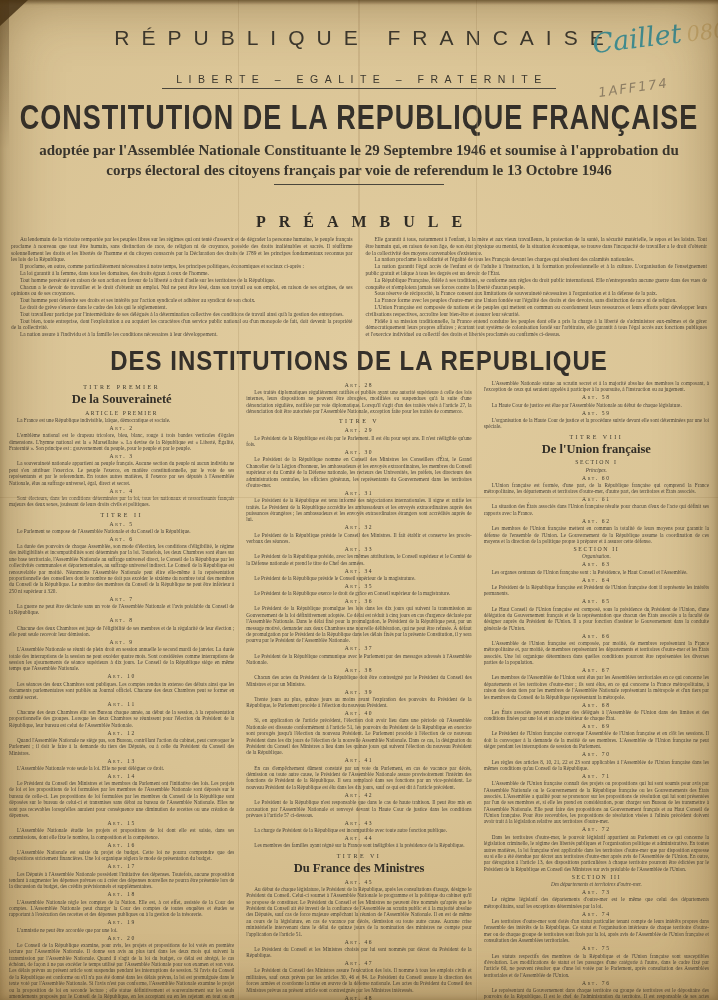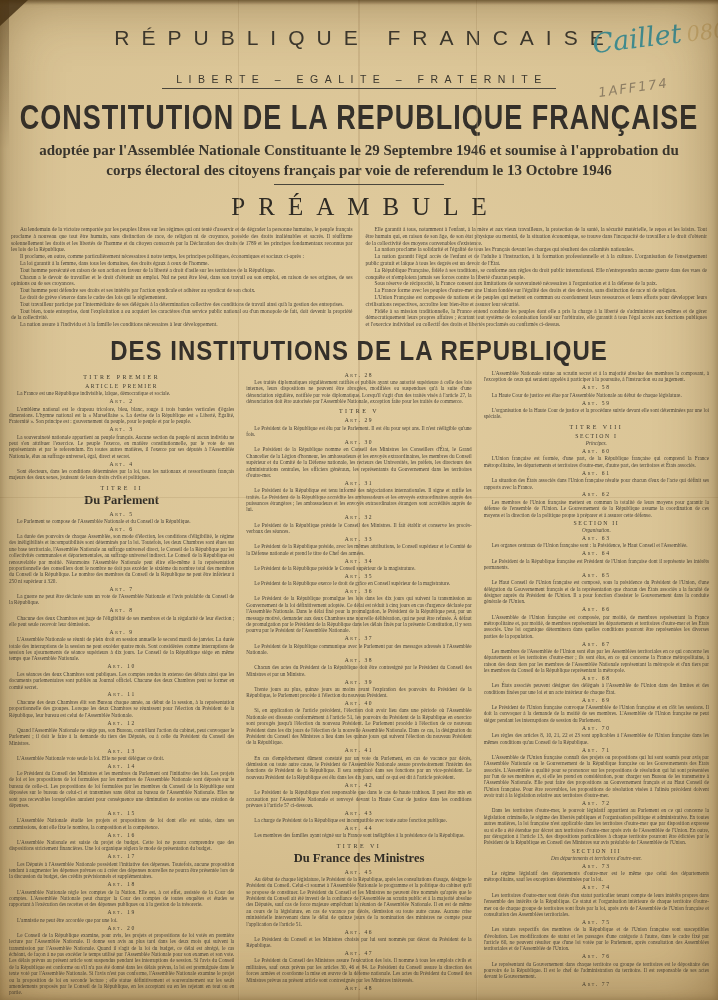--- a/index.html
+++ b/index.html
@@ -32,21 +32,21 @@
   .republic{font-family:Liberation Sans, sans-serif;font-size:21px;font-weight:500;
     letter-spacing:12px;text-indent:12px;color:#3b372e;}
   .motto{display:inline-block;font-family:"Liberation Sans",sans-serif;font-size:10.5px;
     letter-spacing:6.5px;text-indent:6px;color:#3b372e;border-bottom:1.5px solid #4a463c;
     padding:0 8px 3px;margin-top:5px;}
   .main-title{margin:13px 0 4px;font-family:"Liberation Sans",sans-serif;font-weight:700;
     font-size:27px;letter-spacing:1px;white-space:nowrap;color:#34302a;
     transform:scaleY(1.3);transform-origin:center;}
   .subtitle{font-size:15px;font-weight:700;line-height:1.32;color:#3a362e;margin:8px 14px 0;}
   .sub-rule{width:170px;height:1.5px;background:#4a463c;margin:3px auto 0;}
-  .preamble-title{margin:8px 0 5px;font-size:25px;font-weight:400;letter-spacing:13px;
+  .preamble-title{margin:28px 0 5px;font-size:16px;font-weight:700;letter-spacing:13px;
     text-indent:13px;color:#302c25;}
   
   .preamble-cols{position:relative;z-index:2;display:flex;gap:13px;padding:0 11px;}
   .pre-col{flex:1;text-align:justify;font-size:5.4px;line-height:1.26;color:#4a443c;}
   .pp{margin:0;text-indent:9px;}
   
   .institutions-title{position:relative;z-index:2;text-align:center;margin:9px 0 5px;
     font-family:"Liberation Sans",sans-serif;font-weight:700;font-size:24px;letter-spacing:1px;
     color:#34302a;transform:scaleY(1.18);}
   .main-cols{position:relative;z-index:2;display:flex;gap:12px;padding:0 9px;align-items:flex-start;}
@@ -110,30 +110,30 @@
         <p class="pp">L'Union Française est composée de nations et de peuples qui mettent en commun ou coordonnent leurs ressources et leurs efforts pour développer leurs civilisations respectives, accroître leur bien-être et assurer leur sécurité.</p>
         <p class="pp">Fidèle à sa mission traditionnelle, la France entend conduire les peuples dont elle a pris la charge à la liberté de s'administrer eux-mêmes et de gérer démocratiquement leurs propres affaires ; écartant tout système de colonisation fondé sur l'arbitraire, elle garantit à tous l'égal accès aux fonctions publiques et l'exercice individuel ou collectif des droits et libertés proclamés ou confirmés ci-dessus.</p>
       </div>
   </section>
 
   <h2 class="institutions-title">DES INSTITUTIONS DE LA REPUBLIQUE</h2>
 
   <section class="main-cols">
     <div class="col">
         <div class="kick">TITRE PREMIER</div>
+        <div class="thead">De la Souveraineté</div>
         <div class="alab">ARTICLE PREMIER</div>
         <p class="atext">La France est une République indivisible, laïque, démocratique et sociale.</p>
         <div class="alab">Art. 2</div>
         <p class="atext">L'emblème national est le drapeau tricolore, bleu, blanc, rouge à trois bandes verticales d'égales dimensions. L'hymne national est la « Marseillaise ». La devise de la République est « Liberté, Égalité, Fraternité ». Son principe est : gouvernement du peuple, pour le peuple et par le peuple.</p>
         <div class="alab">Art. 3</div>
         <p class="atext">La souveraineté nationale appartient au peuple français. Aucune section du peuple ni aucun individu ne peut s'en attribuer l'exercice. Le peuple l'exerce, en matière constitutionnelle, par le vote de ses représentants et par le referendum. En toutes autres matières, il l'exerce par ses députés à l'Assemblée Nationale, élus au suffrage universel, égal, direct et secret.</p>
         <div class="alab">Art. 4</div>
         <p class="atext">Sont électeurs, dans les conditions déterminées par la loi, tous les nationaux et ressortissants français majeurs des deux sexes, jouissant de leurs droits civils et politiques.</p>
         <div class="kick">TITRE II</div>
-        <div class="thead">Du Parlement</div>
         <div class="alab">Art. 5</div>
         <p class="atext">Le Parlement se compose de l'Assemblée Nationale et du Conseil de la République.</p>
         <div class="alab">Art. 6</div>
         <p class="atext">La durée des pouvoirs de chaque Assemblée, son mode d'élection, les conditions d'éligibilité, le régime des inéligibilités et incompatibilités sont déterminés par la loi. Toutefois, les deux Chambres sont élues sur une base territoriale, l'Assemblée Nationale au suffrage universel direct, le Conseil de la République par les collectivités communales et départementales, au suffrage universel indirect. Le Conseil de la République est renouvelable par moitié. Néanmoins l'Assemblée Nationale peut élire elle-même à la représentation proportionnelle des conseillers dont le nombre ne doit pas excéder le sixième du nombre total des membres du Conseil de la République. Le nombre des membres du Conseil de la République ne peut être inférieur à 250 ni supérieur à 320.</p>
         <div class="alab">Art. 7</div>
         <p class="atext">La guerre ne peut être déclarée sans un vote de l'Assemblée Nationale et l'avis préalable du Conseil de la République.</p>
         <div class="alab">Art. 8</div>
         <p class="atext">Chacune des deux Chambres est juge de l'éligibilité de ses membres et de la régularité de leur élection ; elle peut seule recevoir leur démission.</p>
         <div class="alab">Art. 9</div>
         <p class="atext">L'Assemblée Nationale se réunit de plein droit en session annuelle le second mardi de janvier. La durée totale des interruptions de la session ne peut excéder quatre mois. Sont considérées comme interruptions de session les ajournements de séance supérieurs à dix jours. Le Conseil de la République siège en même temps que l'Assemblée Nationale.</p>
@@ -206,20 +206,21 @@
         <p class="atext">Le Président du Conseil des Ministres assure l'exécution des lois. Il nomme à tous les emplois civils et militaires, sauf ceux prévus par les articles 30, 46 et 84. Le Président du Conseil assure la direction des forces armées et coordonne la mise en œuvre de la défense nationale. Les actes du Président du Conseil des Ministres prévus au présent article sont contresignés par les Ministres intéressés.</p>
         <div class="alab">Art. 48</div>
       </div>
     <div class="col">
         <p class="atext">L'Assemblée Nationale statue au scrutin secret et à la majorité absolue des membres la composant, à l'exception de ceux qui seraient appelés à participer à la poursuite, à l'instruction ou au jugement.</p>
         <div class="alab">Art. 58</div>
         <p class="atext">La Haute Cour de justice est élue par l'Assemblée Nationale au début de chaque législature.</p>
         <div class="alab">Art. 59</div>
         <p class="atext">L'organisation de la Haute Cour de justice et la procédure suivie devant elle sont déterminées par une loi spéciale.</p>
         <div class="kick">TITRE VIII</div>
+        <div class="thead">De l'Union française</div>
         <div class="seclab">SECTION I</div>
         <div class="secsub">Principes.</div>
         <div class="alab">Art. 60</div>
         <p class="atext">L'Union française est formée, d'une part, de la République française qui comprend la France métropolitaine, les départements et territoires d'outre-mer, d'autre part, des territoires et États associés.</p>
         <div class="alab">Art. 61</div>
         <p class="atext">La situation des États associés dans l'Union française résulte pour chacun d'eux de l'acte qui définit ses rapports avec la France.</p>
         <div class="alab">Art. 62</div>
         <p class="atext">Les membres de l'Union française mettent en commun la totalité de leurs moyens pour garantir la défense de l'ensemble de l'Union. Le Gouvernement de la République assume la coordination de ces moyens et la direction de la politique propre à préparer et à assurer cette défense.</p>
         <div class="seclab">SECTION II</div>
         <div class="secsub">Organisation.</div>

